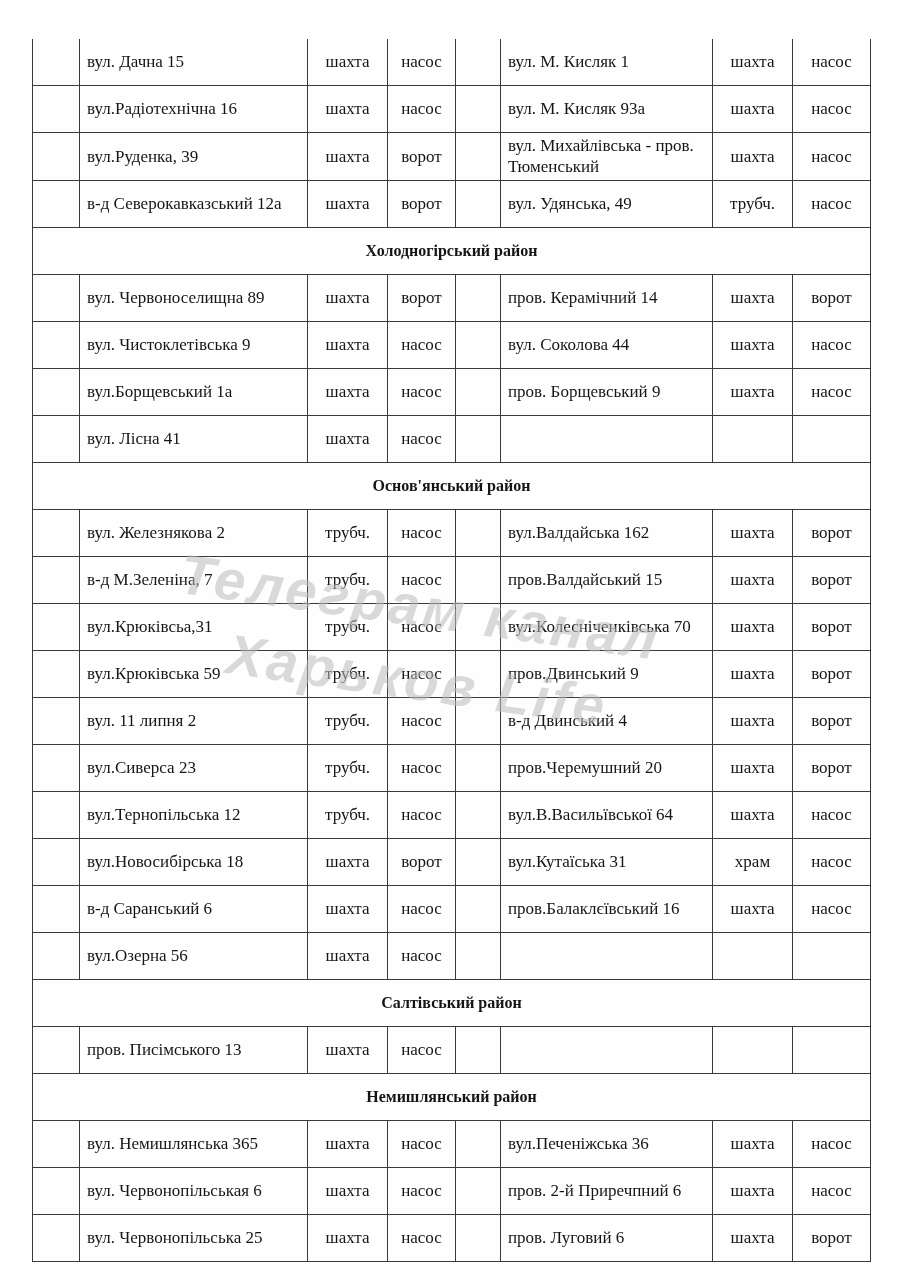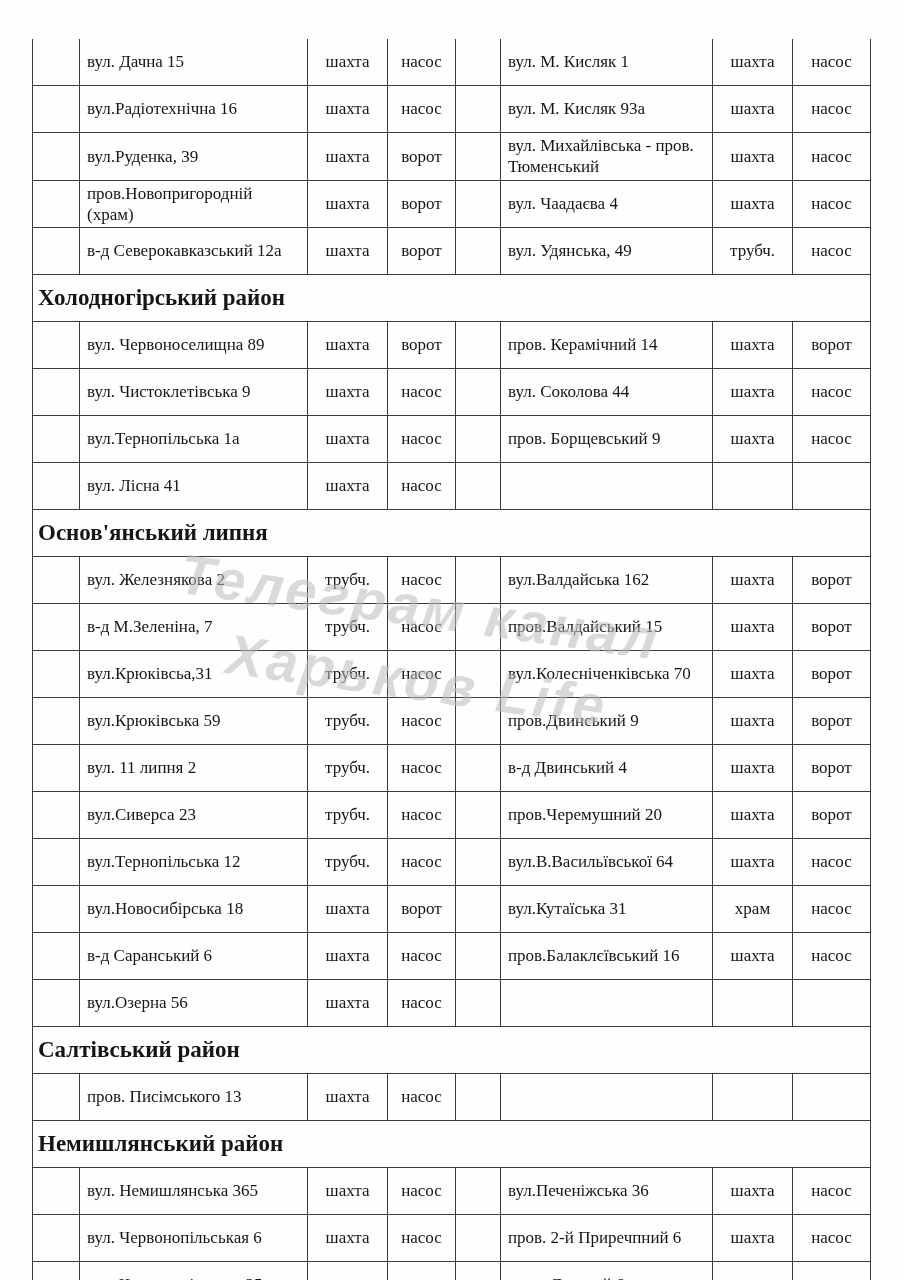--- a/index.html
+++ b/index.html
@@ -31,23 +31,23 @@
     height: 42px;
     vertical-align: middle;
     padding: 2px 5px;
     overflow: hidden;
   }
   
   table.wells tr:first-child td { border-top: none; }
   table.wells td.addr { text-align: left; padding-left: 7px; }
   table.wells td.ctr  { text-align: center; }
   table.wells td.section-header {
-    text-align: left;
+    text-align: center;
     font-weight: bold;
-    font-size: 23px;
+    font-size: 16px;
     height: 42px;
   }
   .watermark {
     position: absolute;
     left: 185px;
     top: 538px;
     transform: rotate(8deg);
     transform-origin: left top;
     font-family: "Liberation Sans", sans-serif;
     font-weight: bold;
@@ -104,30 +104,20 @@
           <td class="addr">вул.Руденка, 39</td>
           <td class="ctr">шахта</td>
           <td class="ctr">ворот</td>
           <td class="ctr"></td>
           <td class="addr">вул. Михайлівська - пров. Тюменський</td>
           <td class="ctr">шахта</td>
           <td class="ctr">насос</td>
         </tr>
         <tr>
           <td class="ctr"></td>
-          <td class="addr">пров.Новопригородній (храм)</td>
-          <td class="ctr">шахта</td>
-          <td class="ctr">ворот</td>
-          <td class="ctr"></td>
-          <td class="addr">вул. Чаадаєва 4</td>
-          <td class="ctr">шахта</td>
-          <td class="ctr">насос</td>
-        </tr>
-        <tr>
-          <td class="ctr"></td>
           <td class="addr">в-д Северокавказський 12а</td>
           <td class="ctr">шахта</td>
           <td class="ctr">ворот</td>
           <td class="ctr"></td>
           <td class="addr">вул. Удянська, 49</td>
           <td class="ctr">трубч.</td>
           <td class="ctr">насос</td>
         </tr>
         <tr>
           <td colspan="8" class="section-header">Холодногірський район</td>
@@ -147,40 +137,40 @@
           <td class="addr">вул. Чистоклетівська 9</td>
           <td class="ctr">шахта</td>
           <td class="ctr">насос</td>
           <td class="ctr"></td>
           <td class="addr">вул. Соколова 44</td>
           <td class="ctr">шахта</td>
           <td class="ctr">насос</td>
         </tr>
         <tr>
           <td class="ctr"></td>
-          <td class="addr">вул.Тернопільська 1а</td>
+          <td class="addr">вул.Борщевський 1а</td>
           <td class="ctr">шахта</td>
           <td class="ctr">насос</td>
           <td class="ctr"></td>
           <td class="addr">пров. Борщевський 9</td>
           <td class="ctr">шахта</td>
           <td class="ctr">насос</td>
         </tr>
         <tr>
           <td class="ctr"></td>
           <td class="addr">вул. Лісна 41</td>
           <td class="ctr">шахта</td>
           <td class="ctr">насос</td>
           <td class="ctr"></td>
           <td class="addr"></td>
           <td class="ctr"></td>
           <td class="ctr"></td>
         </tr>
         <tr>
-          <td colspan="8" class="section-header">Основ'янський липня</td>
+          <td colspan="8" class="section-header">Основ'янський район</td>
         </tr>
         <tr>
           <td class="ctr"></td>
           <td class="addr">вул. Железнякова 2</td>
           <td class="ctr">трубч.</td>
           <td class="ctr">насос</td>
           <td class="ctr"></td>
           <td class="addr">вул.Валдайська 162</td>
           <td class="ctr">шахта</td>
           <td class="ctr">ворот</td>

